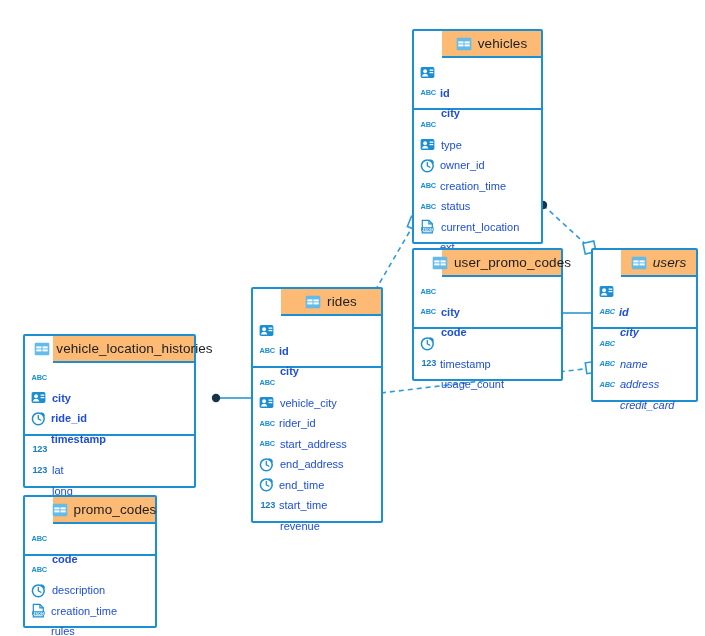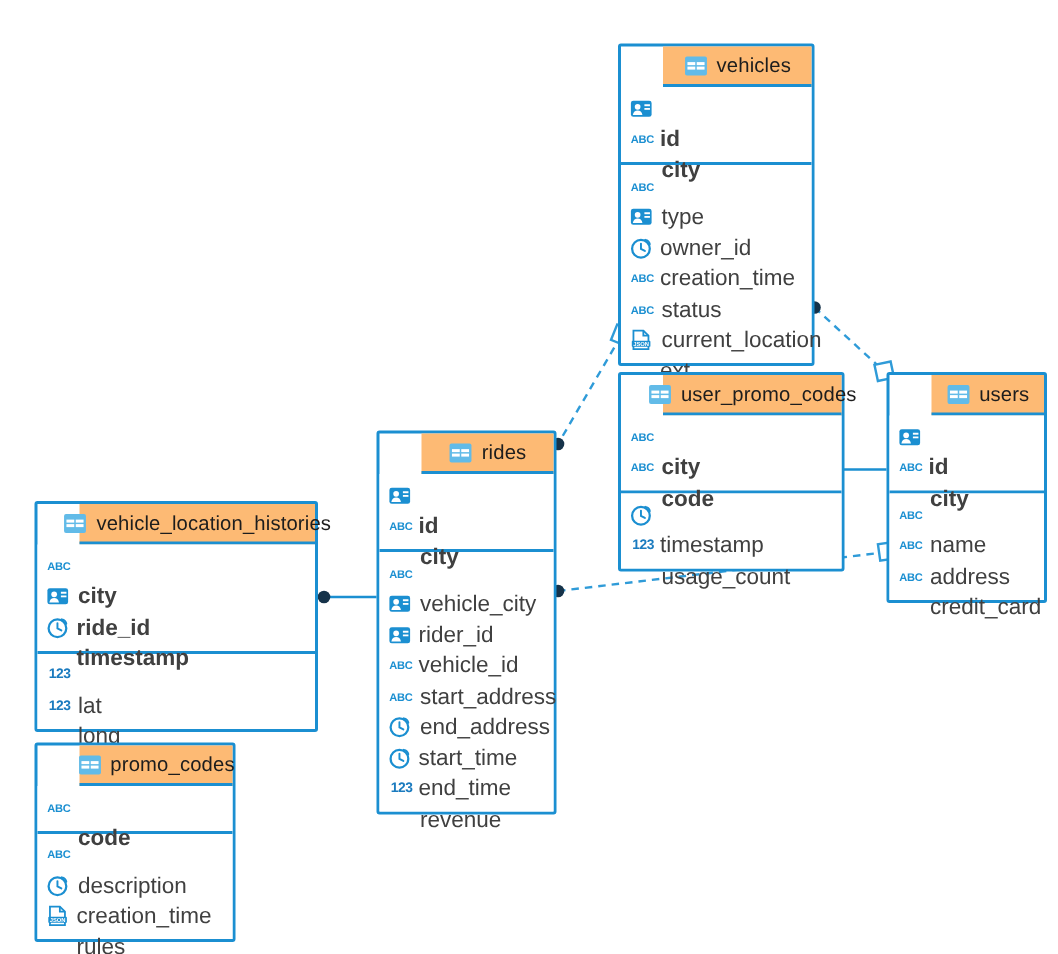--- a/index.html
+++ b/index.html
@@ -45,22 +45,22 @@
   }
   .tbl-section.pk{border-bottom:2px solid #1b8fd1;}
   .col-row{
     display:flex;
     align-items:center;
     gap:5px;
     padding:1px 7px 1px 6px;
     height:18.5px;
   }
   .col-name{
-    font-size:15px;
-    color:#404040;
+    font-size:11px;
+    color:#1d4ed8;
     white-space:nowrap;
     margin-top:41px;
   }
   .col-row.key .col-name{font-weight:bold;}
 
   
   .ic{
     width:15px;height:15px;
     flex:0 0 15px;
     display:block;
@@ -239,21 +239,21 @@
               </svg>
             </span>
             <span class="col-name">timestamp</span>
           </div>
           <div class="col-row">
             <span class="ic-123">123</span>
             <span class="col-name">usage_count</span>
           </div>
         </div>
       </div>
-      <div class="table-node" style="left: 591px; top: 248px; width: 107px;">
+      <div class="table-node" style="left: 591px; top: 248px; width: 107px; font-style: italic;">
         <div class="tbl-header">
           <span class="hdr-ic">
             <svg viewBox="0 0 16 14">
               <rect x="0.7" y="0.7" width="14.6" height="12.6" rx="1.3" fill="#62bbe8"></rect>
               <rect x="2.3" y="4.4" width="5.2" height="2.0" fill="#ffffff"></rect>
               <rect x="8.5" y="4.4" width="5.2" height="2.0" fill="#ffffff"></rect>
               <rect x="2.3" y="7.4" width="5.2" height="2.0" fill="#ffffff"></rect>
               <rect x="8.5" y="7.4" width="5.2" height="2.0" fill="#ffffff"></rect>
             </svg>
           </span>
@@ -285,21 +285,21 @@
           <div class="col-row">
             <span class="ic-abc">ABC</span>
             <span class="col-name">address</span>
           </div>
           <div class="col-row">
             <span class="ic-abc">ABC</span>
             <span class="col-name">credit_card</span>
           </div>
         </div>
       </div>
-      <div class="table-node" style="left: 251px; top: 287px; width: 120px;">
+      <div class="table-node" style="left: 251px; top: 287px; width: 132px;">
         <div class="tbl-header">
           <span class="hdr-ic">
             <svg viewBox="0 0 16 14">
               <rect x="0.7" y="0.7" width="14.6" height="12.6" rx="1.3" fill="#62bbe8"></rect>
               <rect x="2.3" y="4.4" width="5.2" height="2.0" fill="#ffffff"></rect>
               <rect x="8.5" y="4.4" width="5.2" height="2.0" fill="#ffffff"></rect>
               <rect x="2.3" y="7.4" width="5.2" height="2.0" fill="#ffffff"></rect>
               <rect x="8.5" y="7.4" width="5.2" height="2.0" fill="#ffffff"></rect>
             </svg>
           </span>
@@ -334,66 +334,54 @@
                 <rect x="0.6" y="2.1" width="13.8" height="10.8" rx="1.6" fill="#1b8fd1"></rect>
                 <circle cx="5.1" cy="6.2" r="1.9" fill="#ffffff"></circle>
                 <path d="M1.9 11.6c0.3-1.9 1.6-2.9 3.2-2.9s2.9 1 3.2 2.9z" fill="#ffffff"></path>
                 <rect x="9.6" y="4.5" width="3.7" height="1.3" fill="#ffffff"></rect>
                 <rect x="9.6" y="7.0" width="3.7" height="1.2" fill="#ffffff"></rect>
               </svg>
             </span>
             <span class="col-name">rider_id</span>
           </div>
           <div class="col-row">
-            <span class="ic">
-              <svg viewBox="0 0 15 15">
-                <rect x="0.6" y="2.1" width="13.8" height="10.8" rx="1.6" fill="#1b8fd1"></rect>
-                <circle cx="5.1" cy="6.2" r="1.9" fill="#ffffff"></circle>
-                <path d="M1.9 11.6c0.3-1.9 1.6-2.9 3.2-2.9s2.9 1 3.2 2.9z" fill="#ffffff"></path>
-                <rect x="9.6" y="4.5" width="3.7" height="1.3" fill="#ffffff"></rect>
-                <rect x="9.6" y="7.0" width="3.7" height="1.2" fill="#ffffff"></rect>
-              </svg>
-            </span>
-            <span class="col-name">vehicle_id</span>
-          </div>
-          <div class="col-row">
             <span class="ic-abc">ABC</span>
             <span class="col-name">start_address</span>
           </div>
           <div class="col-row">
             <span class="ic-abc">ABC</span>
             <span class="col-name">end_address</span>
           </div>
           <div class="col-row">
             <span class="ic">
               <svg viewBox="0 0 15 15">
                 <circle cx="7.3" cy="7.8" r="5.9" fill="#ffffff" stroke="#1b8fd1" stroke-width="1.5"></circle>
                 <path d="M7.3 4.4 L7.3 7.9 L9.9 9.3" stroke="#1b8fd1" stroke-width="1.3" fill="none" stroke-linecap="round"></path>
                 <path d="M10.2 1.9 q2.6 0.4 3.0 2.9" stroke="#1b8fd1" stroke-width="1.3" fill="none" stroke-linecap="round"></path>
               </svg>
             </span>
+            <span class="col-name">end_time</span>
+          </div>
+          <div class="col-row">
+            <span class="ic">
+              <svg viewBox="0 0 15 15">
+                <circle cx="7.3" cy="7.8" r="5.9" fill="#ffffff" stroke="#1b8fd1" stroke-width="1.5"></circle>
+                <path d="M7.3 4.4 L7.3 7.9 L9.9 9.3" stroke="#1b8fd1" stroke-width="1.3" fill="none" stroke-linecap="round"></path>
+                <path d="M10.2 1.9 q2.6 0.4 3.0 2.9" stroke="#1b8fd1" stroke-width="1.3" fill="none" stroke-linecap="round"></path>
+              </svg>
+            </span>
             <span class="col-name">start_time</span>
-          </div>
-          <div class="col-row">
-            <span class="ic">
-              <svg viewBox="0 0 15 15">
-                <circle cx="7.3" cy="7.8" r="5.9" fill="#ffffff" stroke="#1b8fd1" stroke-width="1.5"></circle>
-                <path d="M7.3 4.4 L7.3 7.9 L9.9 9.3" stroke="#1b8fd1" stroke-width="1.3" fill="none" stroke-linecap="round"></path>
-                <path d="M10.2 1.9 q2.6 0.4 3.0 2.9" stroke="#1b8fd1" stroke-width="1.3" fill="none" stroke-linecap="round"></path>
-              </svg>
-            </span>
-            <span class="col-name">end_time</span>
           </div>
           <div class="col-row">
             <span class="ic-123">123</span>
             <span class="col-name">revenue</span>
           </div>
         </div>
       </div>
-      <div class="table-node" style="left: 23px; top: 334px; width: 189px;">
+      <div class="table-node" style="left: 23px; top: 334px; width: 173px;">
         <div class="tbl-header">
           <span class="hdr-ic">
             <svg viewBox="0 0 16 14">
               <rect x="0.7" y="0.7" width="14.6" height="12.6" rx="1.3" fill="#62bbe8"></rect>
               <rect x="2.3" y="4.4" width="5.2" height="2.0" fill="#ffffff"></rect>
               <rect x="8.5" y="4.4" width="5.2" height="2.0" fill="#ffffff"></rect>
               <rect x="2.3" y="7.4" width="5.2" height="2.0" fill="#ffffff"></rect>
               <rect x="8.5" y="7.4" width="5.2" height="2.0" fill="#ffffff"></rect>
             </svg>
           </span>

